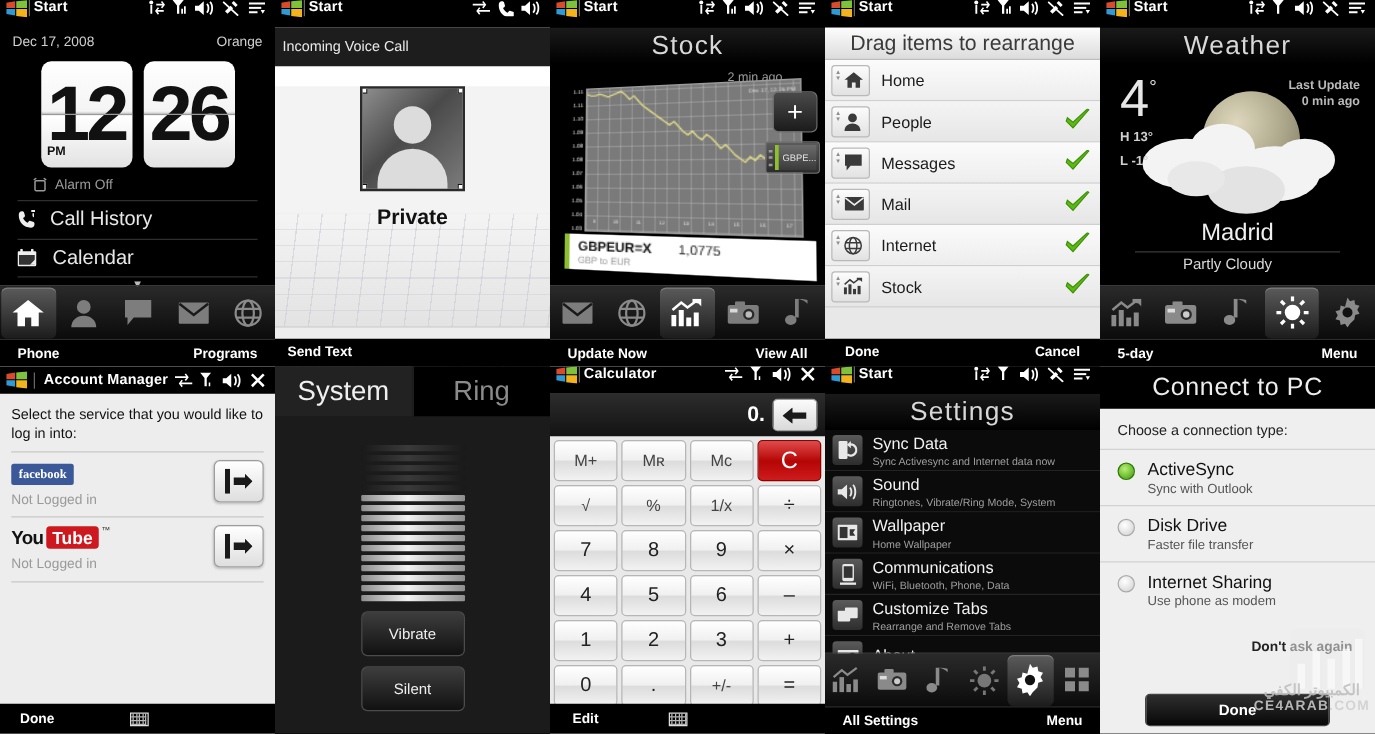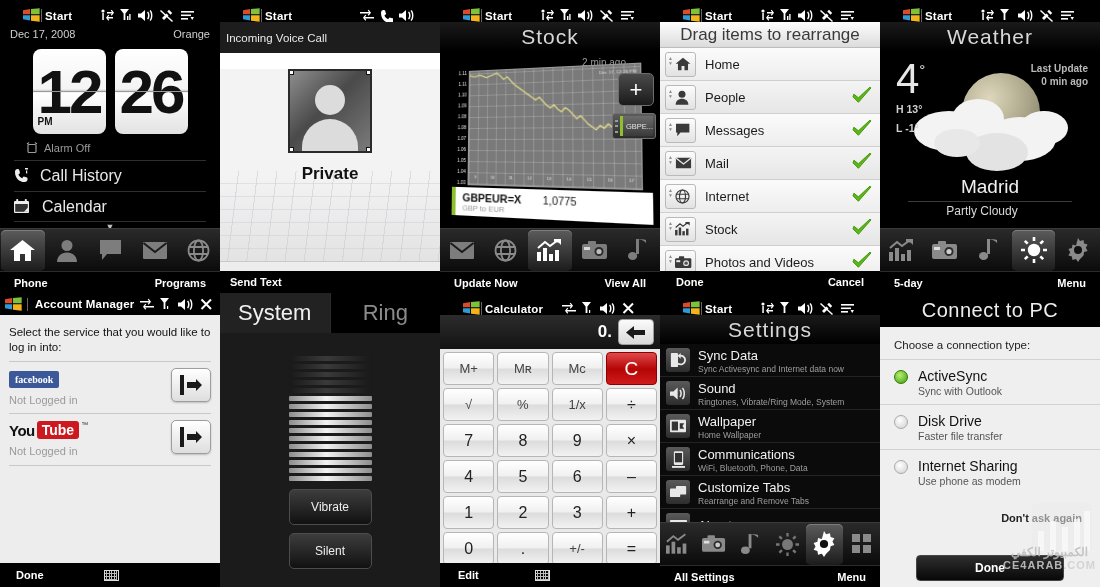--- a/index.html
+++ b/index.html
@@ -12,22 +12,22 @@
   .grid {
     width: 1100px; height: 587px;
     display: grid;
     grid-template-columns: repeat(5, 220px);
     grid-template-rows: 293px 294px;
   }
   .panel { position: relative; overflow: hidden; background: #000; }
 
   
   .statusbar {
-    height: 22px; background: #000; display: flex; align-items: flex-end;
-    padding: 0 23px; gap: 0; position: relative; z-index: 5;
+    height: 22px; background: #000; display: flex; align-items: flex-start;
+    padding: 0 5px; gap: 0; position: relative; z-index: 5;
   }
   .winlogo { width: 17px; height: 14px; display: block; }
   .sb-sep { width: 1px; height: 13px; background: #666; margin: 0 3px 0 1px; }
   .sb-title { color: #fff; font-size: 11.5px; font-weight: bold; letter-spacing: .2px; }
   .sb-icons { margin-left: auto; display: flex; align-items: center; gap: 6px; padding-right: 2px; }
   .sb-icons svg { display: block; }
 
   
   .p1 { background: #000; display: flex; flex-direction: column; }
   .p1-top { display: flex; justify-content: space-between; padding: 6px 10px 4px; }
@@ -796,38 +796,20 @@
                 <path d="M1 9 8 3l5 4 8-6" stroke="#3a3a3a" stroke-width="2" fill="none"></path>
                 <path d="M17 0h7v6l-2.2-2.2-4.8-1z"></path>
               </g>
             </svg>
           </span>
           <span class="p4-label">Stock</span>
           <span class="p4-check"><svg width="20" height="18" viewBox="0 0 22 20">
               <path d="M1 11 7 17 21 1 20 0 7 12 2 8z" fill="#5bb916" stroke="#3f8f06"></path>
             </svg></span>
         </div>
-        <div class="p4-row">
-          <span class="p4-handle">
-            <span class="p4-arrows">▲<br>▼</span>
-            <svg width="17" height="13" viewBox="0 0 26 19">
-              <g fill="#3a3a3a">
-                <rect x="0" y="3" width="25" height="15" rx="2"></rect>
-                <rect x="6" y="0" width="8" height="4" rx="1"></rect>
-              </g>
-              <circle cx="17" cy="10.5" r="4.5" fill="#ddd"></circle>
-              <circle cx="17" cy="10.5" r="2.6" fill="#555"></circle>
-              <rect x="2" y="6" width="6" height="3" fill="#eee"></rect>
-            </svg>
-          </span>
-          <span class="p4-label">Photos and Videos</span>
-          <span class="p4-check"><svg width="20" height="18" viewBox="0 0 22 20">
-              <path d="M1 11 7 17 21 1 20 0 7 12 2 8z" fill="#5bb916" stroke="#3f8f06"></path>
-            </svg></span>
-        </div>
       </div>
 
     <div class="p4-soft">
       <span>Done</span>
       <span>Cancel</span>
     </div>
   </div>
 
   <div class="panel">
     <div class="statusbar">

